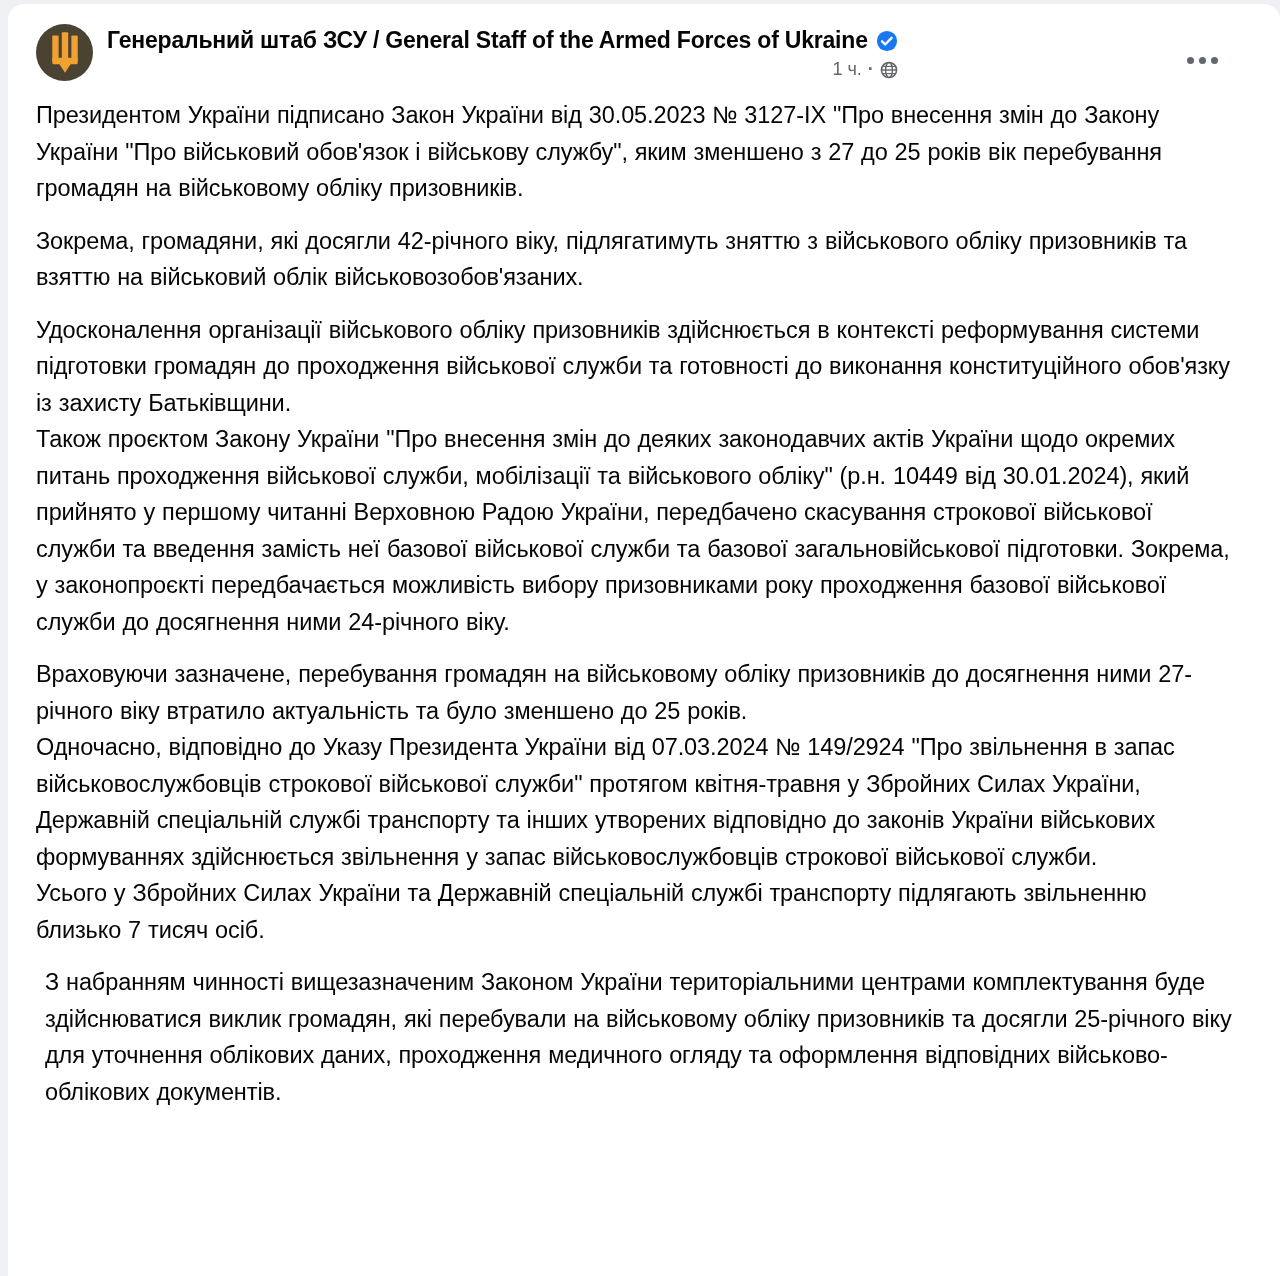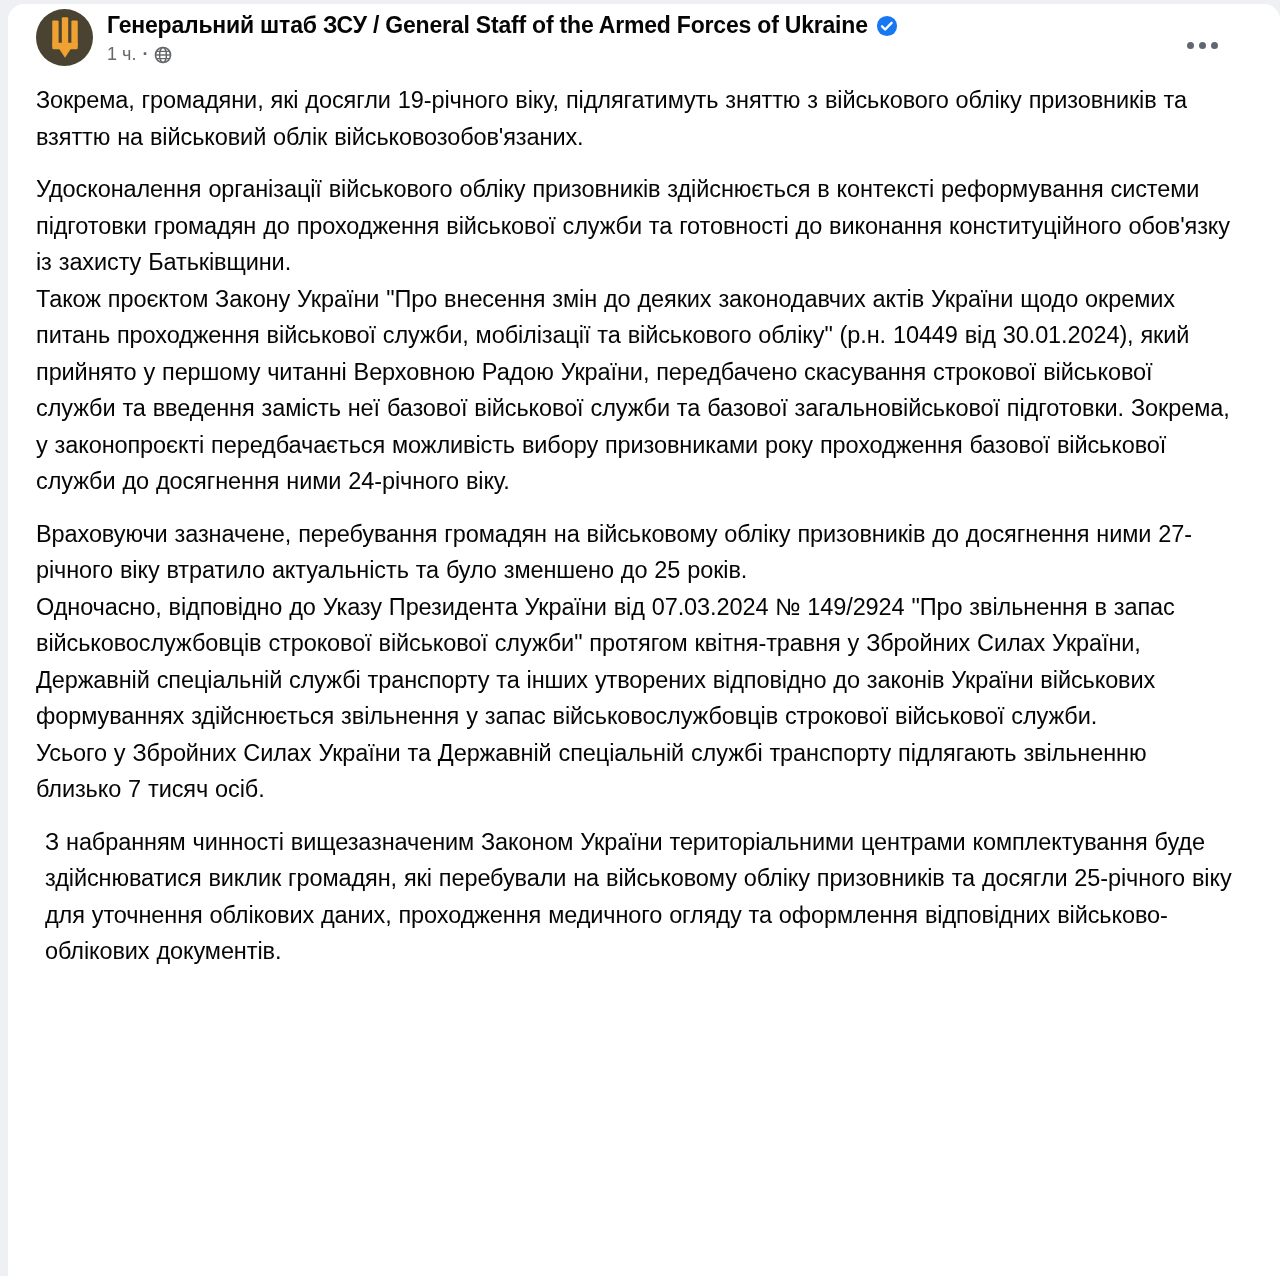--- a/index.html
+++ b/index.html
@@ -19,21 +19,21 @@
     font-family: "Liberation Sans", sans-serif;
   }
   .post-card {
     position: absolute;
     left: 8px;
     top: 4px;
     width: 1272px;
     height: 1272px;
     background: #ffffff;
     border-radius: 16px 16px 0 0;
-    padding: 5px 48px 20px 28px;
+    padding: 20px 48px 20px 28px;
   }
   
   .post-header {
     display: flex;
     align-items: flex-start;
     position: relative;
     padding-right: 70px;
   }
   .avatar {
     width: 57px;
@@ -72,20 +72,21 @@
     margin-top: 2px;
   }
   .meta-row {
     display: flex;
     align-items: center;
     gap: 6px;
     margin-top: 4px;
     color: var(--text-secondary);
     font-size: 18px;
     line-height: 22px;
+    justify-content: flex-end;
   }
   .meta-row .timestamp { cursor: pointer; }
   .meta-row .dot-sep { font-weight: bold; }
   .globe { width: 18px; height: 18px; margin-top: 1px; }
   .menu-button {
     position: absolute;
     right: 8px;
     top: 20px;
     width: 44px;
     height: 32px;
@@ -164,19 +165,20 @@
       <span style="display:flex;gap:5px;">
         <i></i>
           <i></i>
           <i></i>
       </span>
     </div>
 
   </div>
 
   <div class="post-text">
-      <div class="paragraph">Зокрема, громадяни, які досягли 19-річного віку, підлягатимуть зняттю з військового обліку призовників та взяттю на військовий облік військовозобов'язаних.</div>
+      <div class="paragraph">Президентом України підписано Закон України від 30.05.2023 № 3127-IX "Про внесення змін до Закону України "Про військовий обов'язок і військову службу", яким зменшено з 27 до 25 років вік перебування громадян на військовому обліку призовників.</div>
+      <div class="paragraph">Зокрема, громадяни, які досягли 42-річного віку, підлягатимуть зняттю з військового обліку призовників та взяттю на військовий облік військовозобов'язаних.</div>
       <div class="paragraph">Удосконалення організації військового обліку призовників здійснюється в контексті реформування системи підготовки громадян до проходження військової служби та готовності до виконання конституційного обов'язку із захисту Батьківщини.<br>Також проєктом Закону України "Про внесення змін до деяких законодавчих актів України щодо окремих питань проходження військової служби, мобілізації та військового обліку" (р.н. 10449 від 30.01.2024), який прийнято у першому читанні Верховною Радою України, передбачено скасування строкової військової служби та введення замість неї базової військової служби та базової загальновійськової підготовки. Зокрема, у законопроєкті передбачається можливість вибору призовниками року проходження базової військової служби до досягнення ними 24-річного віку.</div>
       <div class="paragraph">Враховуючи зазначене, перебування громадян на військовому обліку призовників до досягнення ними 27-річного віку втратило актуальність та було зменшено до 25 років.<br>Одночасно, відповідно до Указу Президента України від 07.03.2024 № 149/2924 "Про звільнення в запас військовослужбовців строкової військової служби" протягом квітня-травня у Збройних Силах України, Державній спеціальній службі транспорту та інших утворених відповідно до законів України військових формуваннях здійснюється звільнення у запас військовослужбовців строкової військової служби.<br>Усього у Збройних Силах України та Державній спеціальній службі транспорту підлягають звільненню близько 7 тисяч осіб.</div>
       <div class="paragraph">З набранням чинності вищезазначеним Законом України територіальними центрами комплектування буде здійснюватися виклик громадян, які перебували на військовому обліку призовників та досягли 25-річного віку для уточнення облікових даних, проходження медичного огляду та оформлення відповідних військово-облікових документів.</div>
     </div>
 
 </div>
 
 </body></html>

